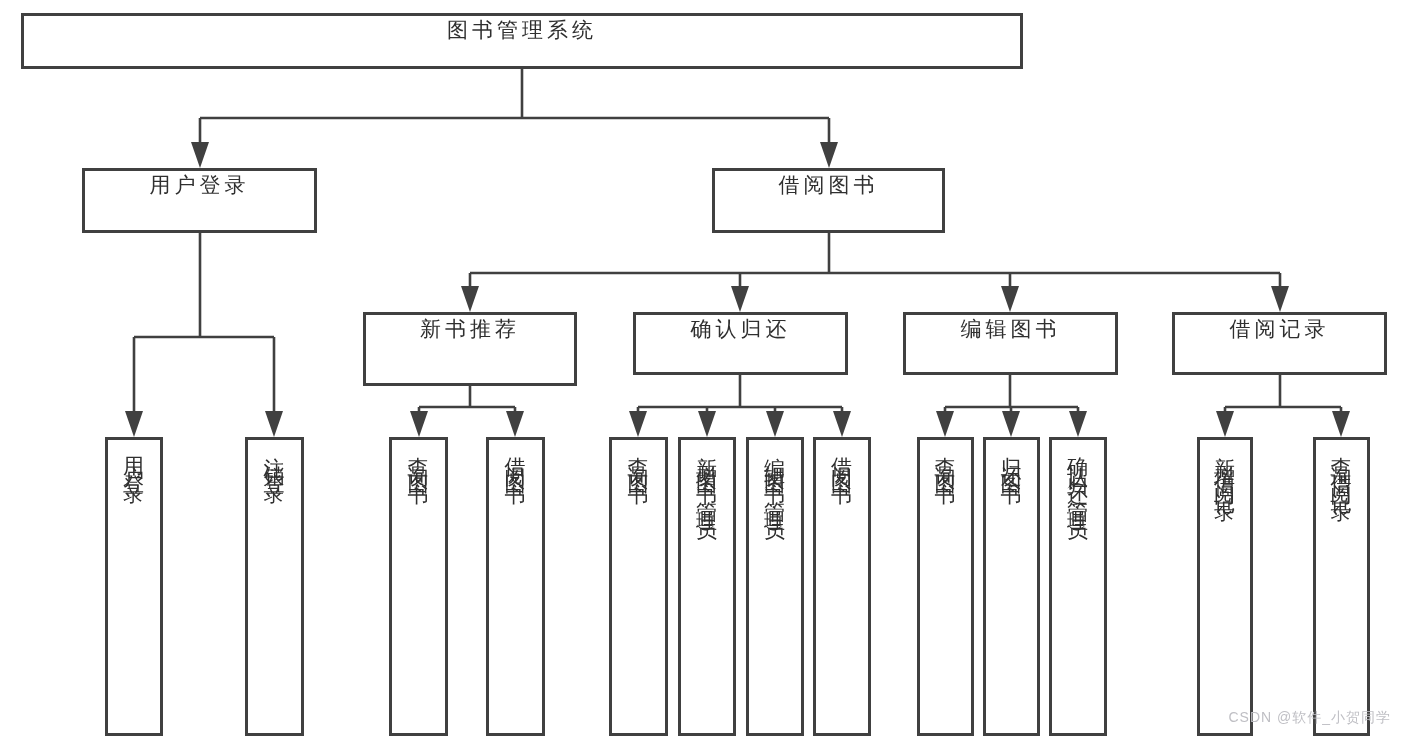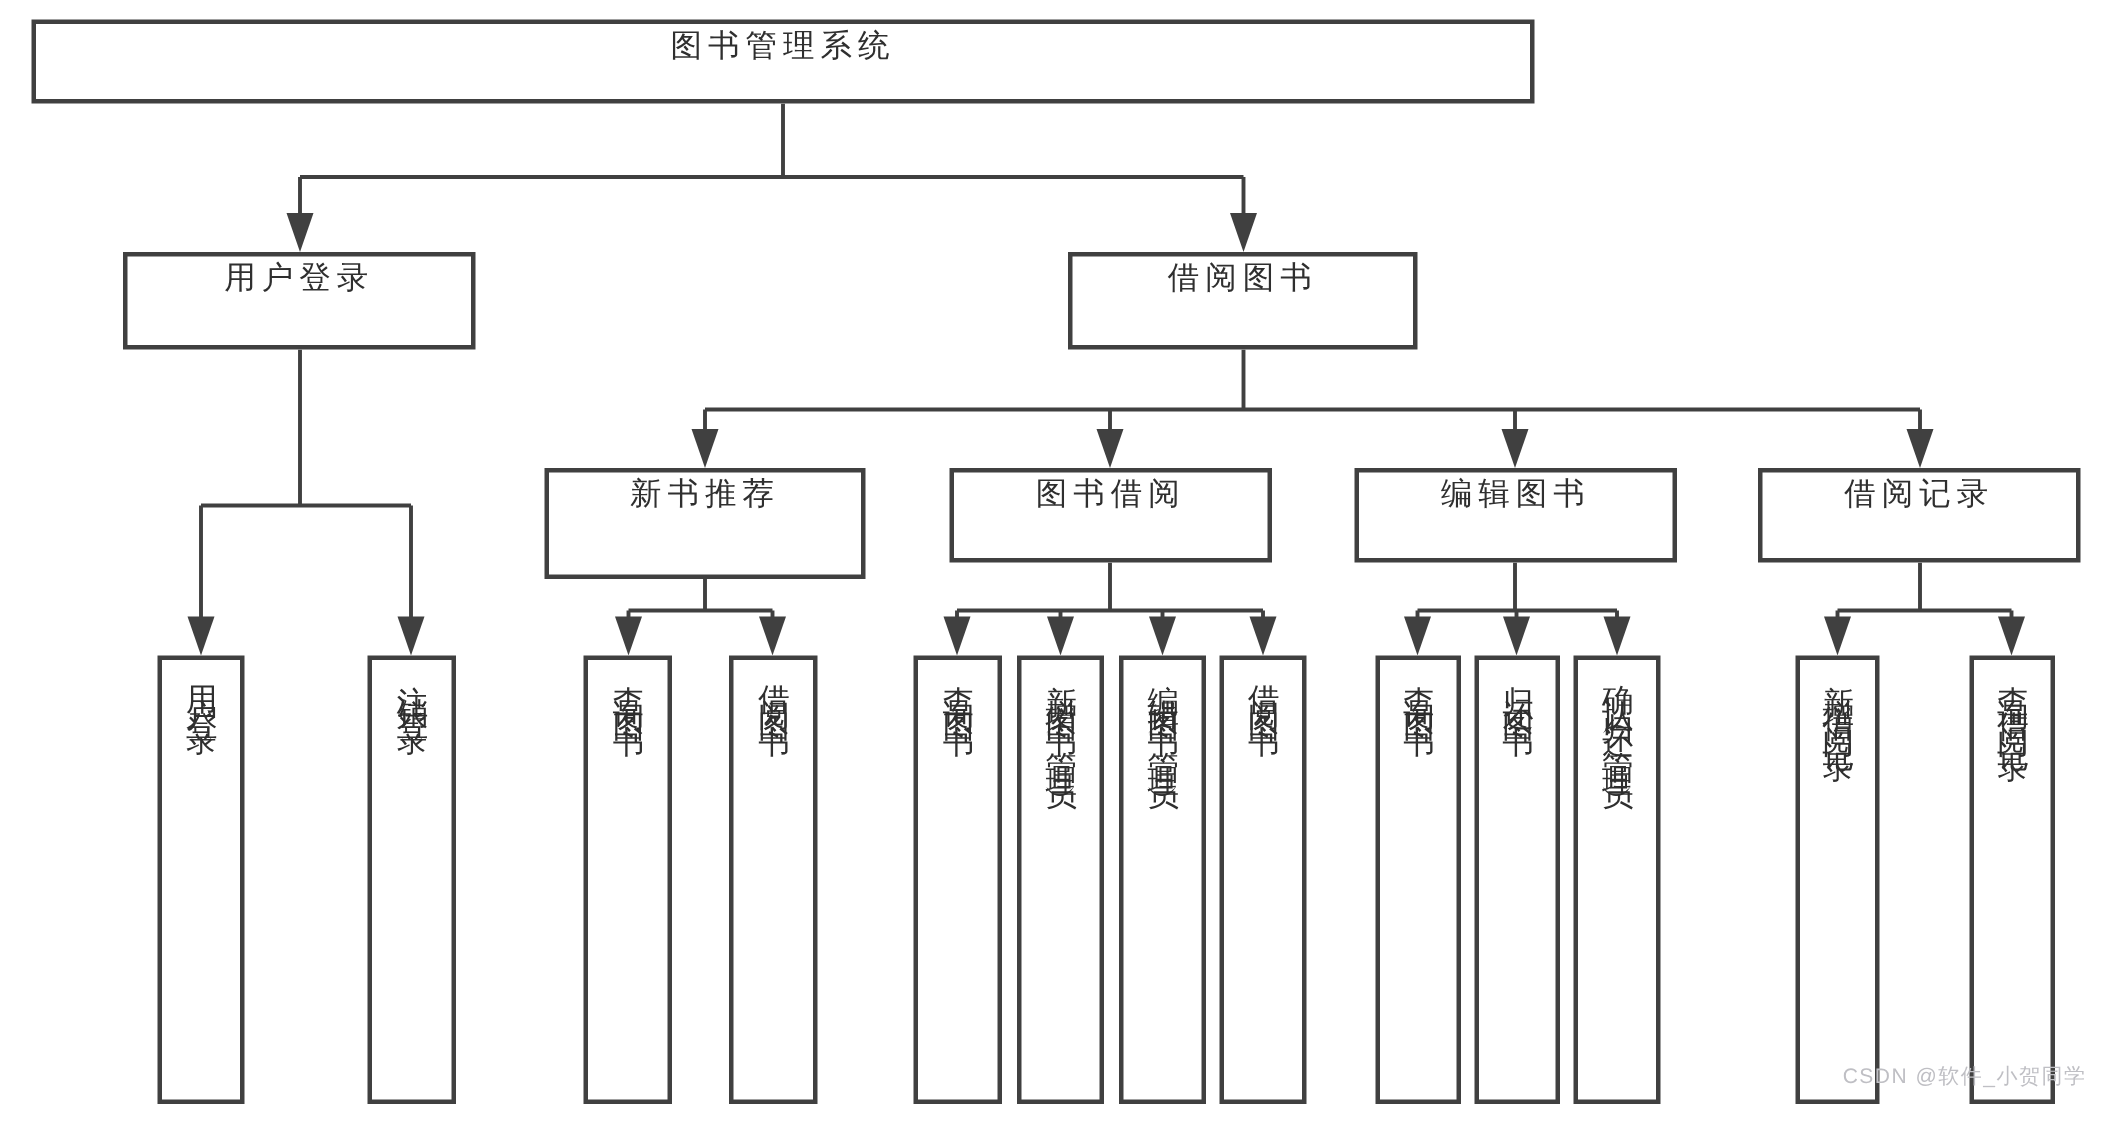--- a/index.html
+++ b/index.html
@@ -138,21 +138,21 @@
     <span>用户登录</span>
   </div>
   <div class="node hnode" style="left:712px;top:168px;width:233px;height:65px">
     <span>借阅图书</span>
   </div>
 
   <div class="node hnode" style="left:363px;top:312px;width:214px;height:74px">
     <span>新书推荐</span>
   </div>
   <div class="node hnode" style="left:633px;top:312px;width:215px;height:63px">
-    <span>图书借阅</span>
+    <span>确认归还</span>
   </div>
   <div class="node hnode" style="left:903px;top:312px;width:215px;height:63px">
     <span>编辑图书</span>
   </div>
   <div class="node hnode" style="left:1172px;top:312px;width:215px;height:63px">
     <span>借阅记录</span>
   </div>
 
   <div class="node leaf" style="left:105px;width:58px">
     <span class="vtext">用户登录</span>

